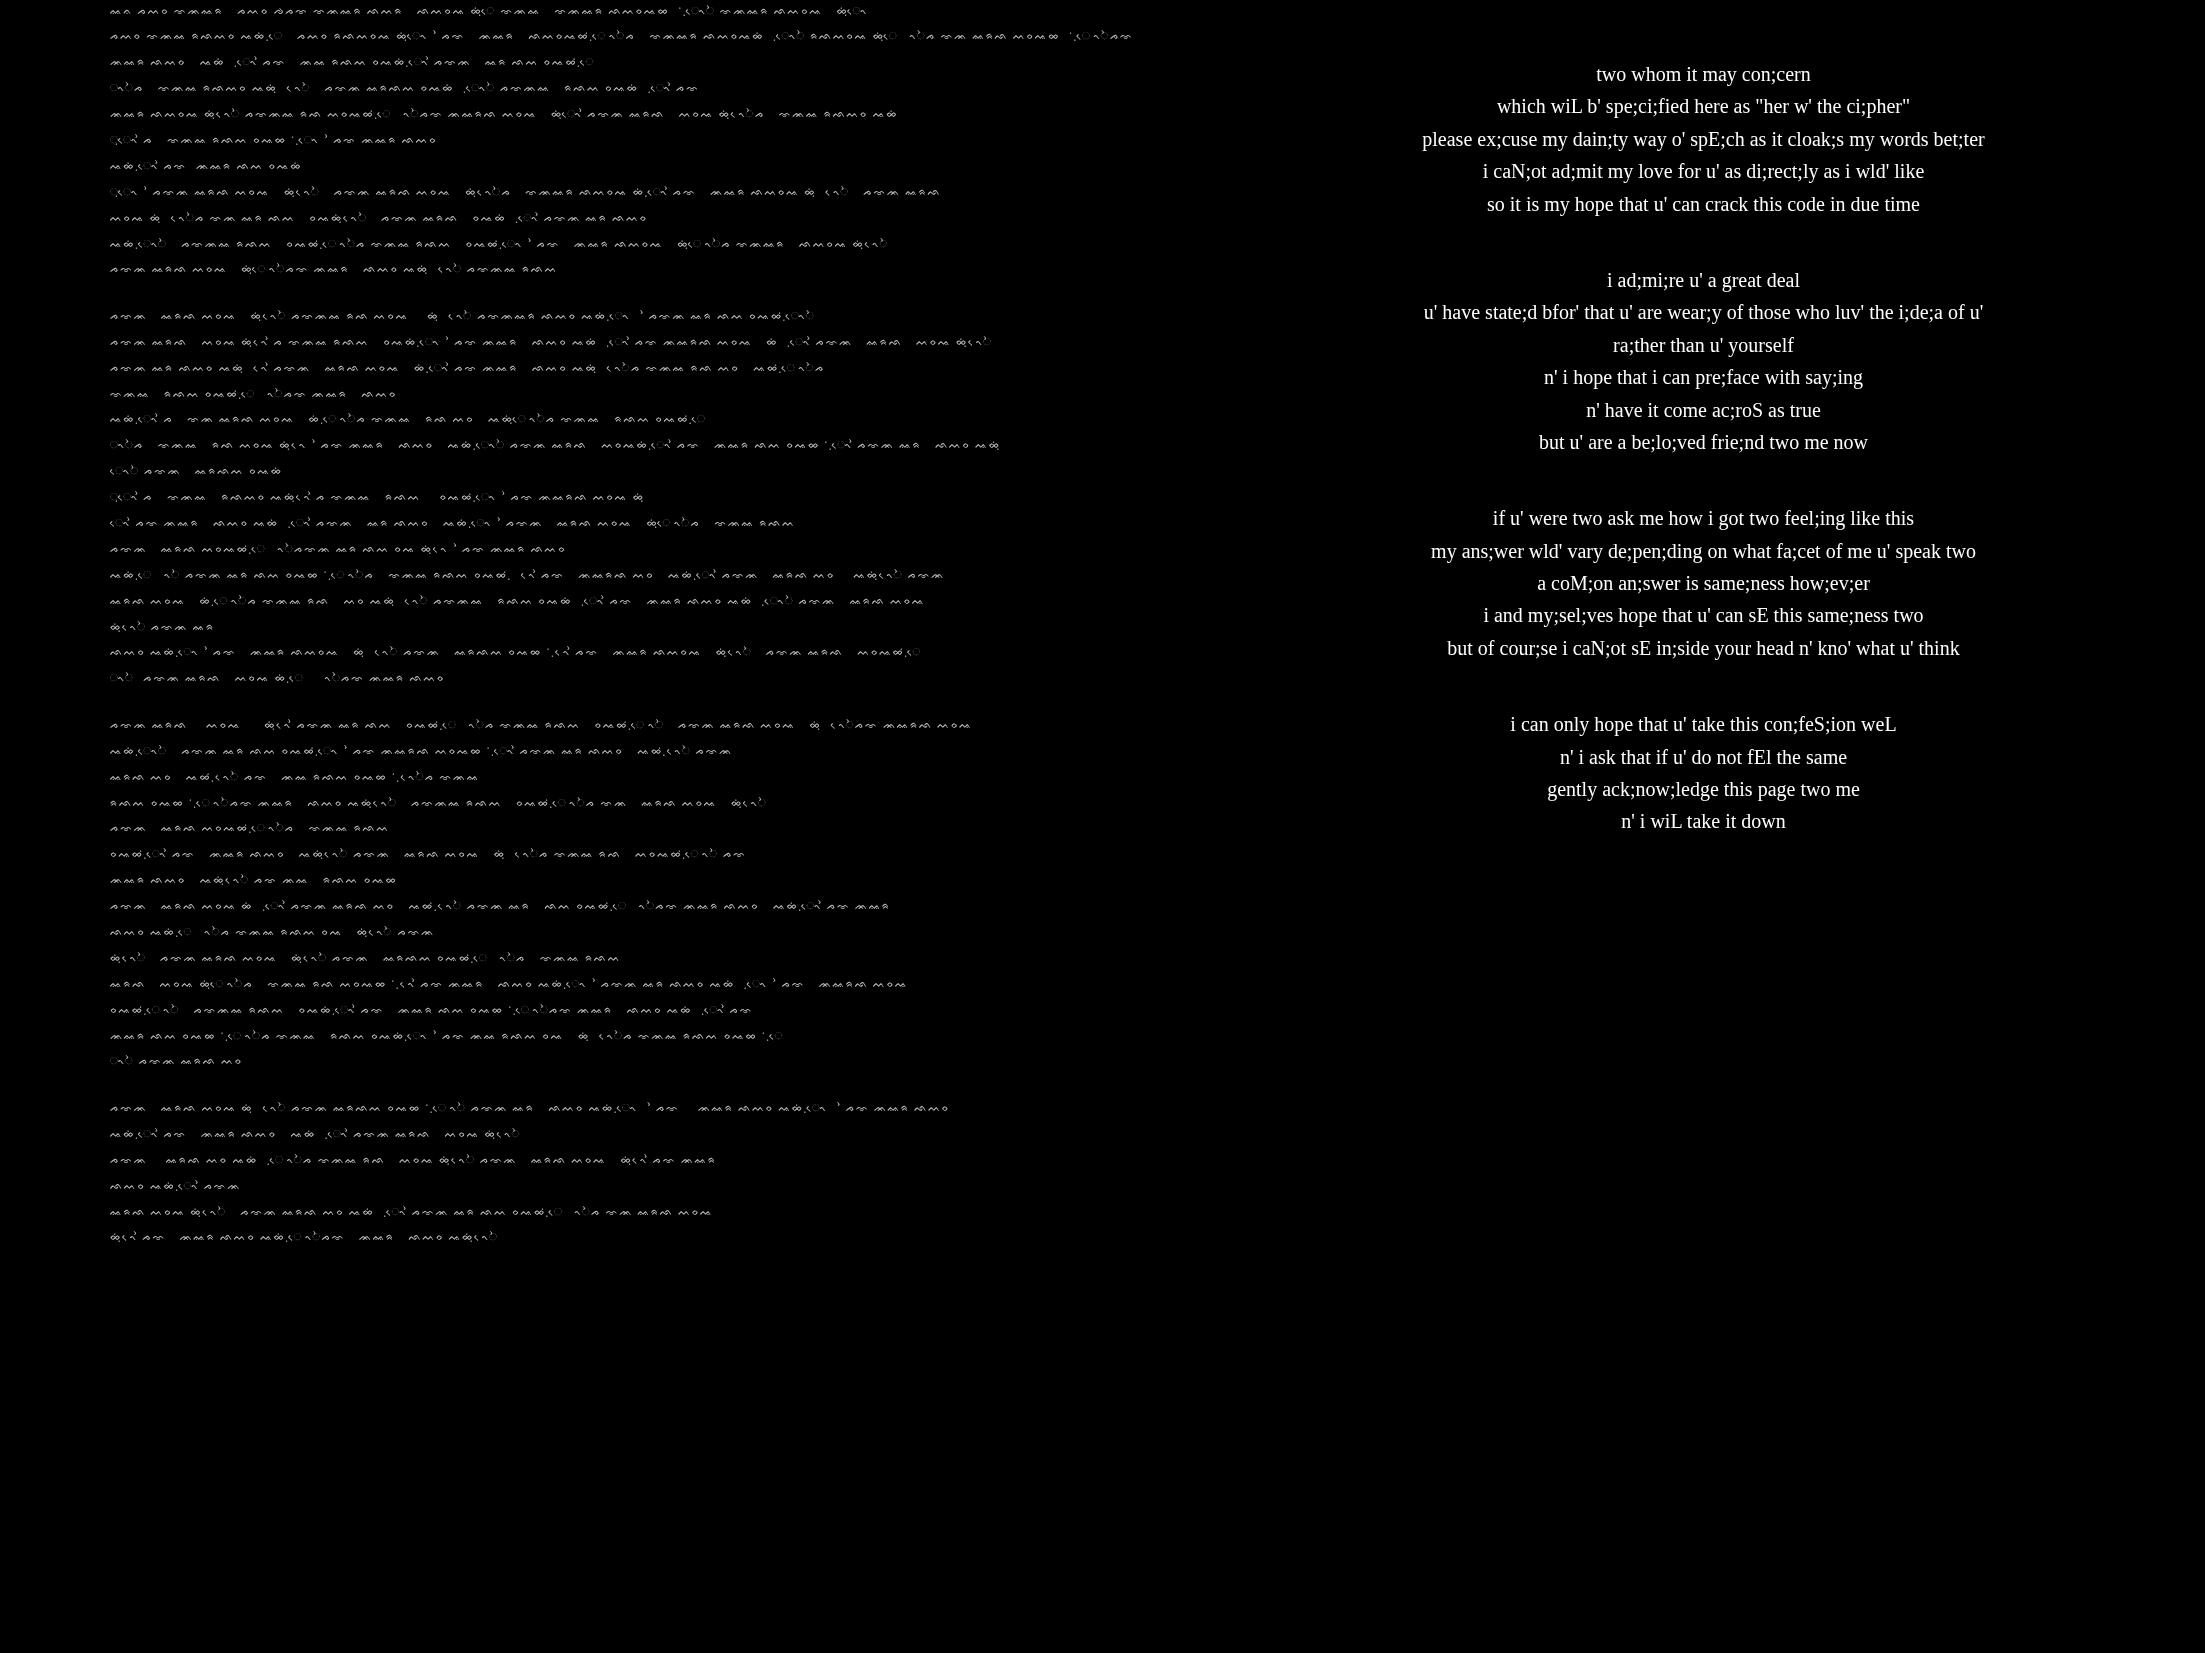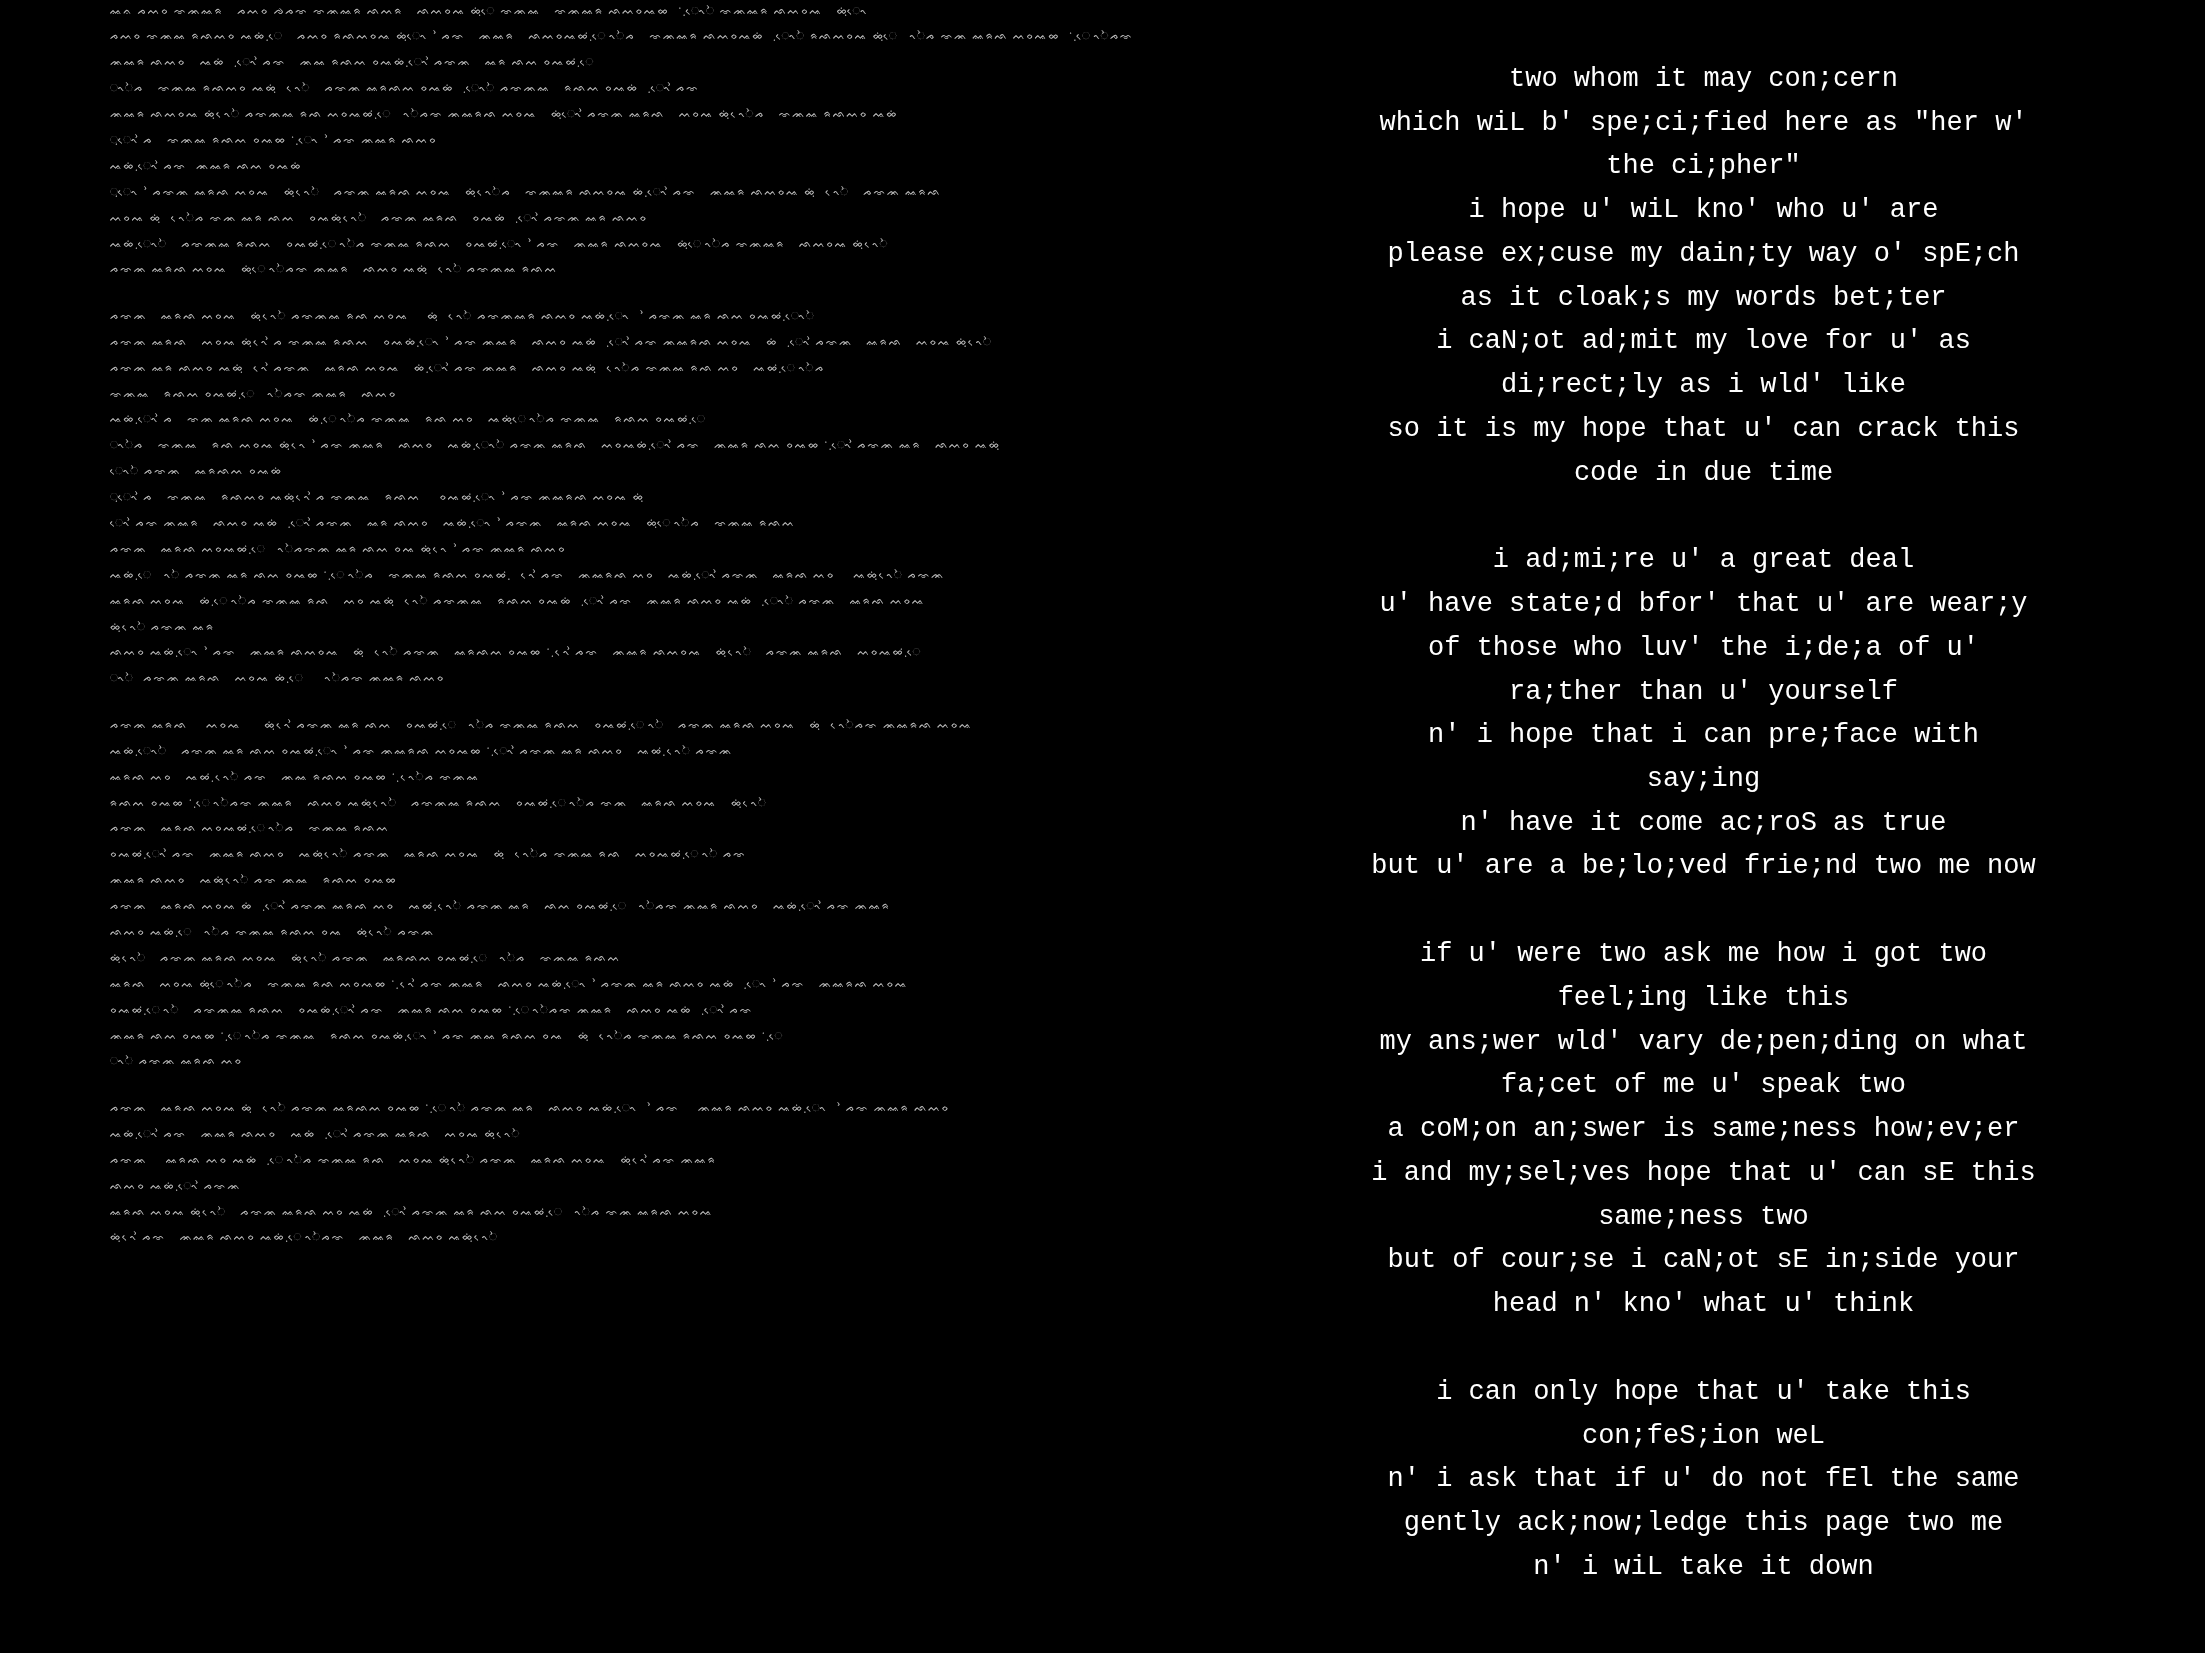--- a/index.html
+++ b/index.html
@@ -50,24 +50,24 @@
   .text-column {
     flex: 1;
     padding: 58px 165px 0 44px;
     box-sizing: border-box;
     text-align: center;
   }
   .stanza {
     margin-bottom: 44px;
   }
   .text-line {
-    font-size: 27px;
+    font-size: 20px;
     line-height: 1.62;
     color: #ffffff;
-    font-family: Liberation Mono, monospace;
+    font-family: Liberation Serif, serif;
     white-space: normal;
   }
 </style>
 </head>
 <body>
 
 <div class="page">
 
   <div class="cipher-column">
     <div class="cipher-block">
@@ -126,21 +126,20 @@
       <div class="cipher-line">ᨒᨓᨔ ᨕᨖᨗ ᨘᨙᨚ ᨛᨍᨎᨏ</div>
       <div class="cipher-line">ᨐᨑᨒ ᨓᨔᨕ ᨖᨘᨗ ᨙᨚᨛ   ᨍᨎᨏ ᨐᨑᨒ ᨓᨔ ᨕᨖᨗ   ᨘᨙᨚ ᨛᨍᨎᨏ ᨐᨑ ᨒᨓ ᨔᨕᨖ ᨘᨗᨙ   ᨚᨛᨍ ᨎᨏ ᨐᨑᨒ ᨓᨔᨕ</div>
       <div class="cipher-line">ᨖᨘᨗ ᨙᨚ ᨛᨍᨎ   ᨏᨐᨑ ᨒᨓᨔ ᨕᨖᨗ ᨘᨙ ᨚᨛᨍᨎ   ᨏᨐᨑ   ᨒᨓᨔ ᨕᨖᨘᨗ ᨙᨚᨛ</div>
     </div>
   </div>
 
   <div class="text-column">
     <div class="stanza">
       <div class="text-line">two whom it may con;cern</div>
       <div class="text-line">which wiL b' spe;ci;fied here as "her w' the ci;pher"</div>
-      <div class="text-line">i hope u' wiL kno' who u' are</div>
       <div class="text-line">please ex;cuse my dain;ty way o' spE;ch as it cloak;s my words bet;ter</div>
       <div class="text-line">i caN;ot ad;mit my love for u' as di;rect;ly as i wld' like</div>
       <div class="text-line">so it is my hope that u' can crack this code in due time</div>
     </div>
 
     <div class="stanza">
       <div class="text-line">i ad;mi;re u' a great deal</div>
       <div class="text-line">u' have state;d bfor' that u' are wear;y of those who luv' the i;de;a of u'</div>
       <div class="text-line">ra;ther than u' yourself</div>
       <div class="text-line">n' i hope that i can pre;face with say;ing</div>

